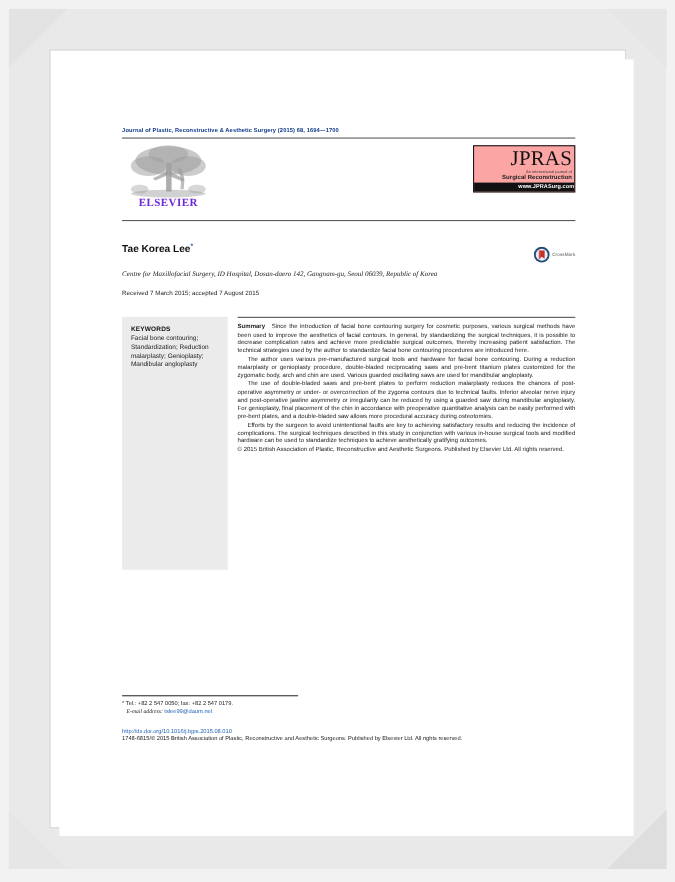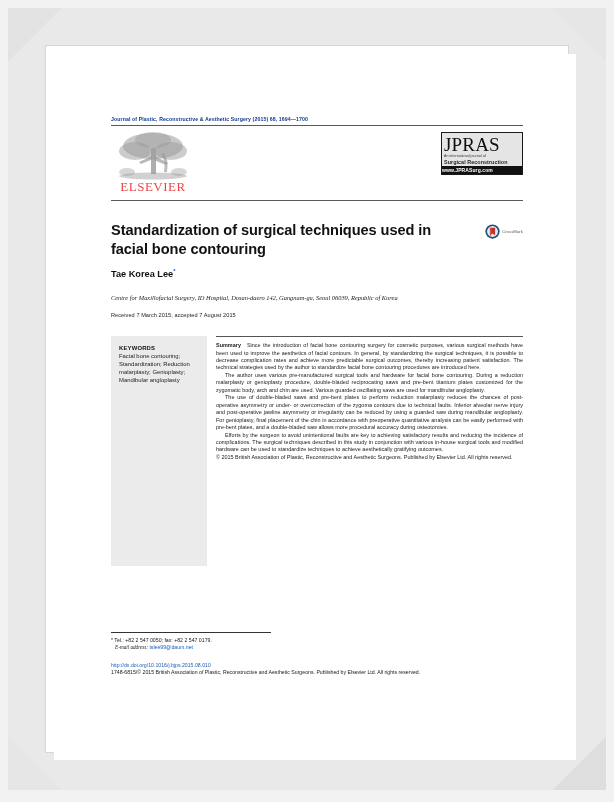--- a/index.html
+++ b/index.html
@@ -102,35 +102,35 @@
   .elsevier {
     position: absolute;
     left: 0px;
     top: 2px;
     width: 84px;
     text-align: center;
   }
   .tree-svg { display: block; }
   .elsevier-word {
     font-family: "Liberation Serif", serif;
-    font-size: 13px;
+    font-size: 10px;
     letter-spacing: 0.04em;
-    color: #ef4444;
+    color: #6d28d9;
     margin-top: -3px;
-    font-weight: normal;
+    font-weight: bold;
   }
   .jpras {
     position: absolute;
     right: 0px;
     top: 4px;
-    width: 82px;
+    width: 93px;
     border: 1.2px solid #1a1a1a;
-    background: #e5e5e5;
-    box-sizing: border-box;
-    text-align: left;
+    background: #fca5a5;
+    box-sizing: border-box;
+    text-align: right;
     padding: 2px 2px 0 2px;
   }
   .jpras-word {
     font-family: "Liberation Serif", serif;
     font-size: 19px;
     line-height: 19px;
     letter-spacing: 0.01em;
     color: #111;
   }
   .jpras-sub1 {
@@ -357,21 +357,20 @@
           <div class="jpras-word">JPRAS</div>
           <div class="jpras-sub1">An international journal of</div>
           <div class="jpras-sub2">Surgical Reconstruction</div>
           <div class="jpras-url">www.JPRASurg.com</div>
         </div>
 
       </div>
       <div class="rule-under-logo"></div>
 
       <div class="title-row">
-        <h1 class="title">Standardization of surgical techniques used in facial bone contouring</h1>
 
         <div class="crossmark">
           <svg width="15" height="15" viewBox="0 0 40 40">
             <circle cx="20" cy="20" r="19" fill="#1f4e79"></circle>
             <circle cx="20" cy="20" r="14.5" fill="#e9edf2"></circle>
             <path d="M13 10 h14 v20 l-7 -5 l-7 5 Z" fill="#c0332b"></path>
             <path d="M13 10 h4 v20 l-4 2.6 Z" fill="#d9584c" opacity="0.8"></path>
           </svg>
           <span class="crossmark-label">CrossMark</span>
         </div>

